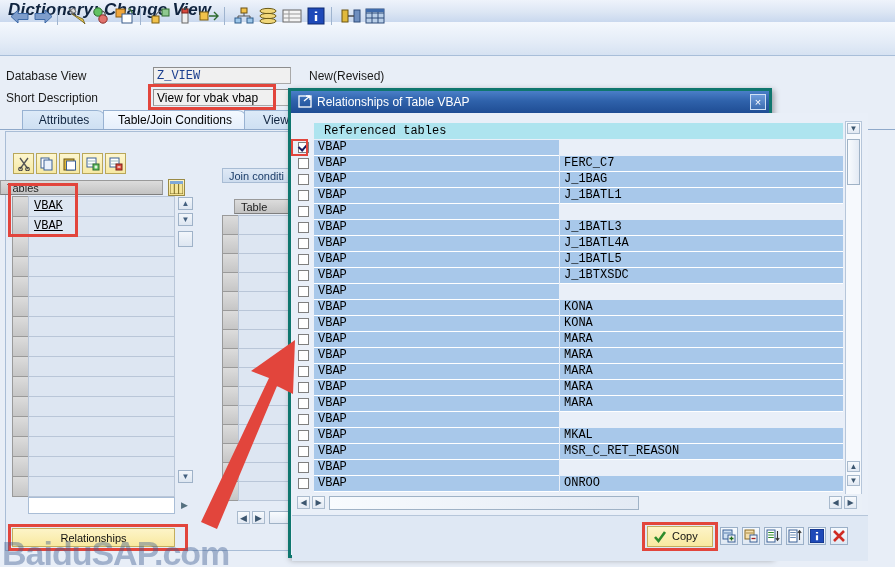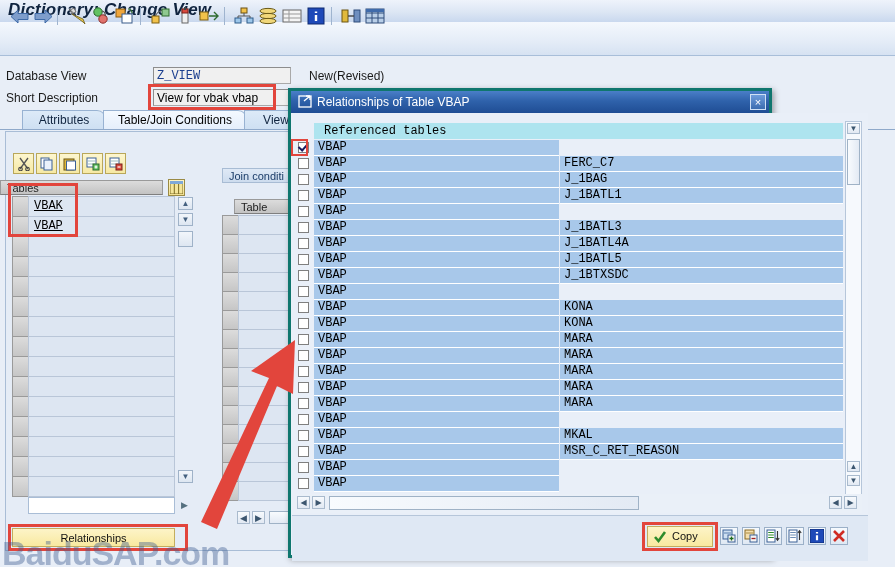--- a/index.html
+++ b/index.html
@@ -494,20 +494,21 @@
           <div class="c1">VBAP</div>
           <div class="c2">MSR_C_RET_REASON</div>
         </div>
         <div class="lrow" style="top: 347px; width: 576px;">
           <div class="cb"></div>
           <div class="c1">VBAP</div>
         </div>
         <div class="lrow" style="top: 363px; width: 576px;">
           <div class="cb"></div>
           <div class="c1">VBAP</div>
+          <div class="c2">ONROO</div>
         </div>
       </div>
 
     <div class="vsb" style="left:553px;top:8px;width:17px;height:375px;"></div>
     <div class="sarrow" style="left:555px;top:10px;width:13px;height:11px;">▼</div>
     <div class="sthumb" style="left:555px;top:26px;width:13px;height:46px;"></div>
     <div class="sarrow" style="left:555px;top:348px;width:13px;height:11px;">▲</div>
     <div class="sarrow" style="left:555px;top:362px;width:13px;height:11px;">▼</div>
 
     <div class="abs" style="left:4px;top:381px;width:566px;height:19px;background:#eaf0f8;"></div>

